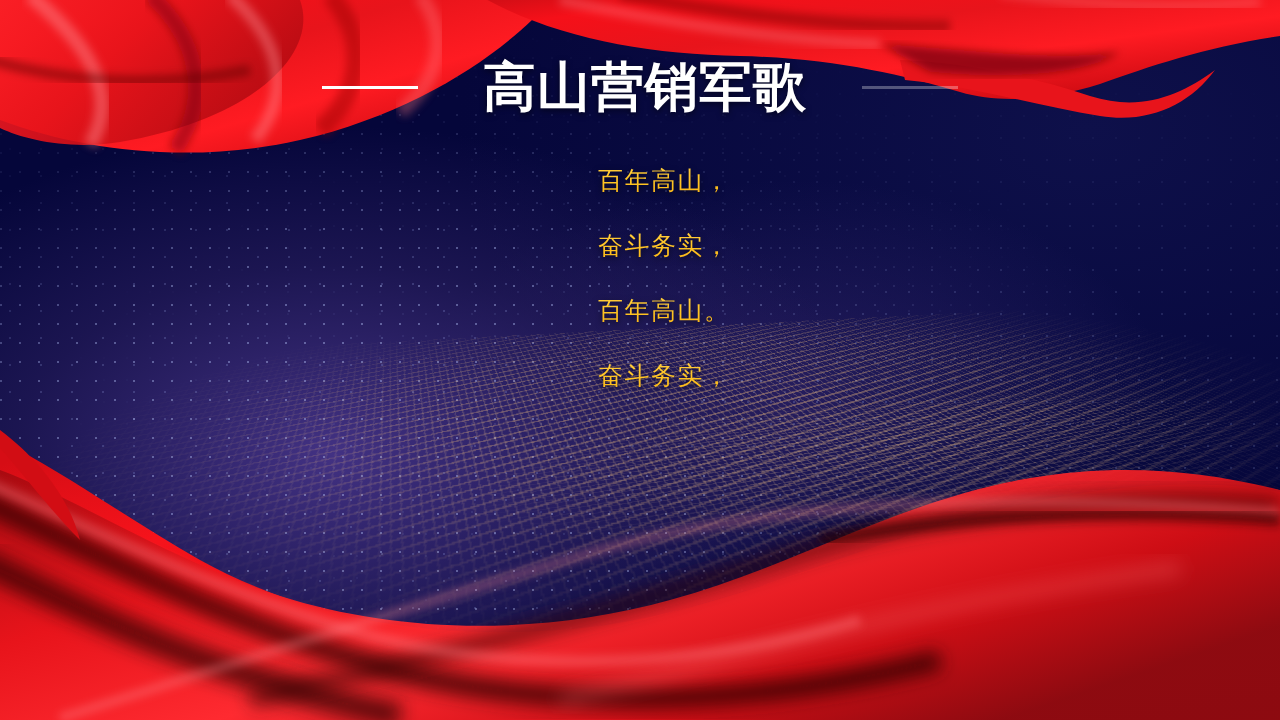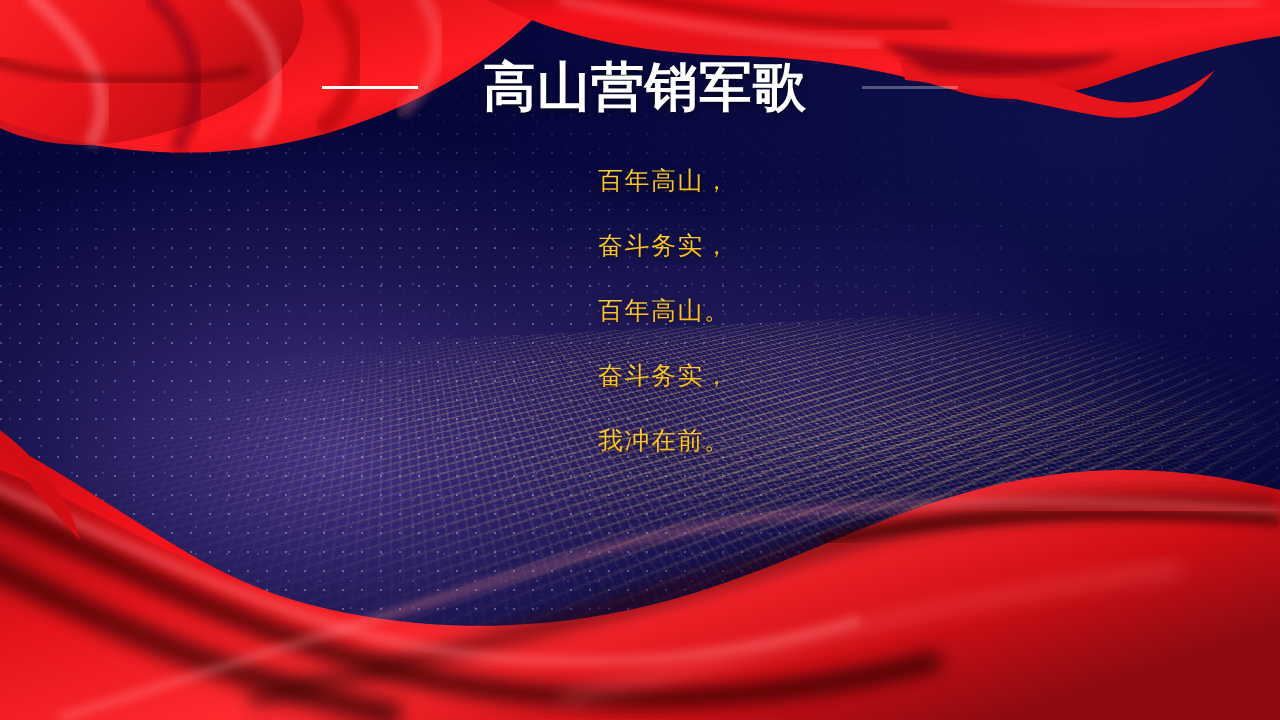--- a/index.html
+++ b/index.html
@@ -269,16 +269,15 @@
     <div class="title-rule-left"></div>
     <div class="title-rule-right"></div>
     <div class="slide-title">高山营销军歌</div>
   </div>
 
   <div class="lyrics">
     <div class="lyric-line">百年高山，</div>
     <div class="lyric-line">奋斗务实，</div>
     <div class="lyric-line">百年高山。</div>
     <div class="lyric-line">奋斗务实，</div>
-    <div class="lyric-line">我冲在前。</div>
   </div>
 
 </div>
 
 </body></html>

